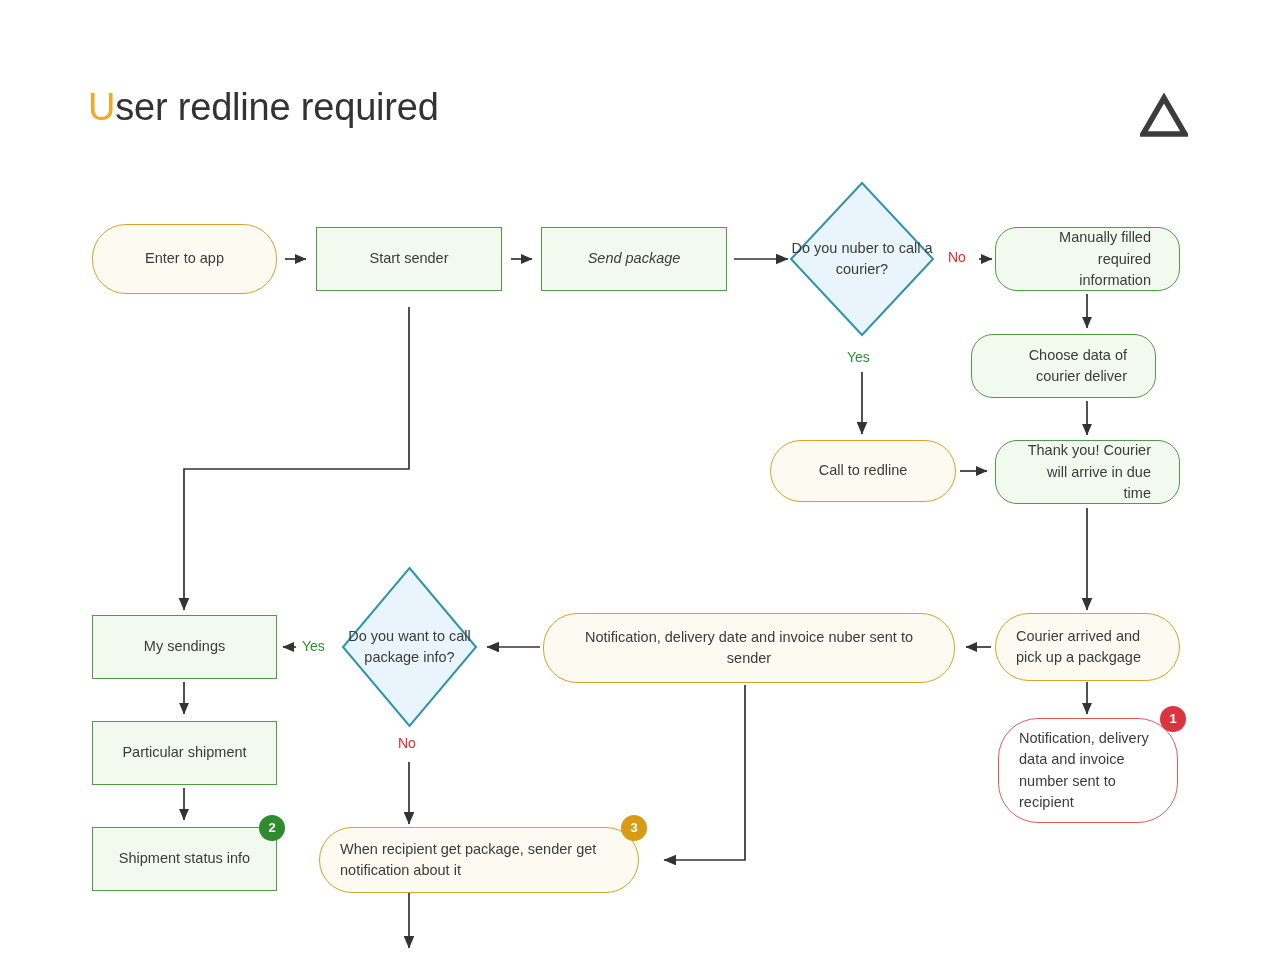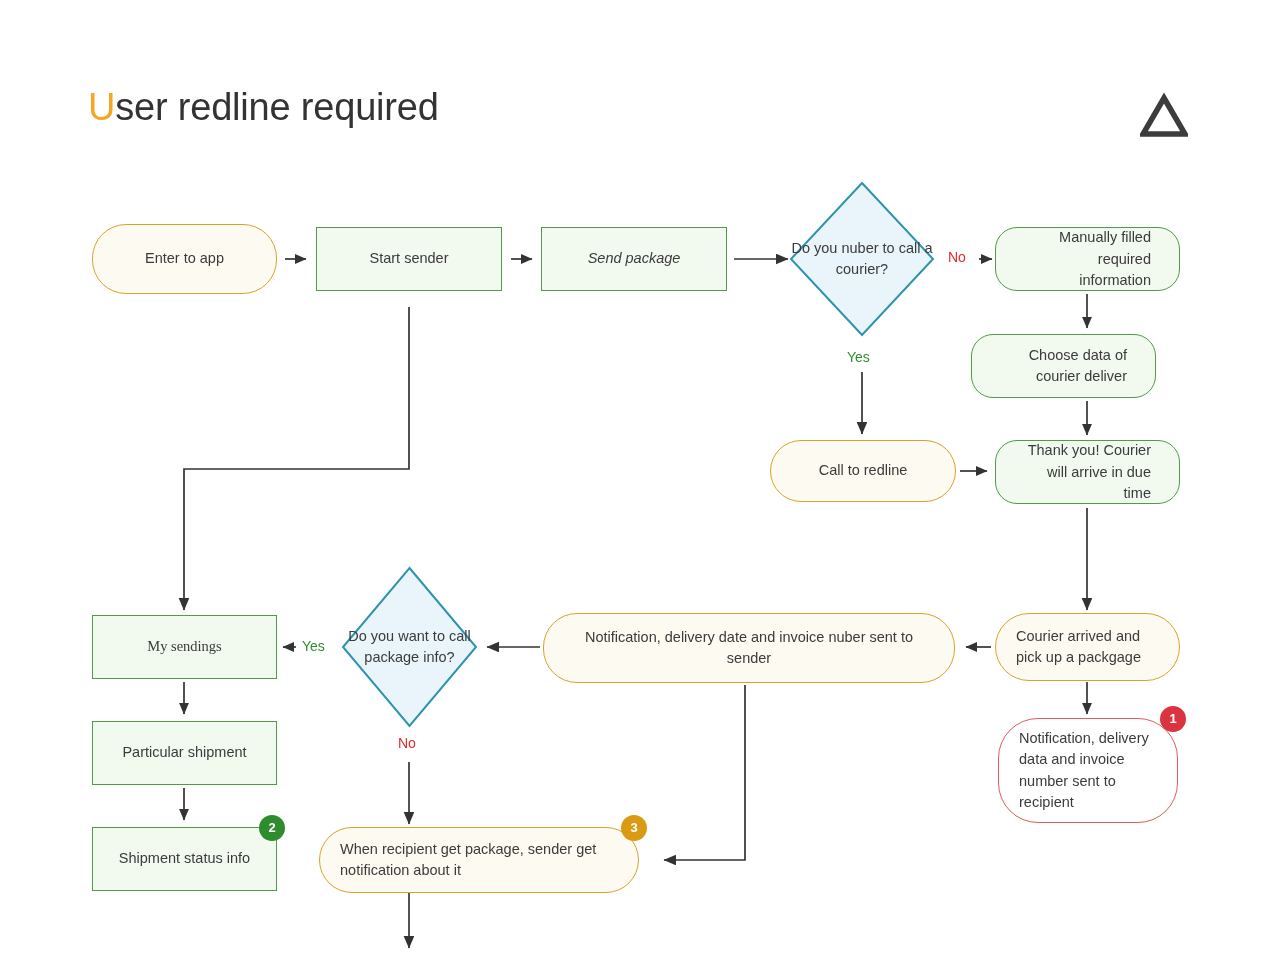--- a/index.html
+++ b/index.html
@@ -242,21 +242,21 @@
     <span class="node-label">Notification, delivery date and invoice nuber sent to sender</span>
   </div>
 
   <div class="node decision" style="left:341px; top:566px; width:137px; height:162px;">
     <svg class="diamond-shape" viewBox="0 0 137 162" preserveAspectRatio="none" xmlns="http://www.w3.org/2000/svg">
       <path d="M68.5 2 L135 81 L68.5 160 L2 81 Z" fill="#eaf5fb" stroke="#2e93ad" stroke-width="2"></path>
     </svg>
     <span class="node-label">Do you want to call package info?</span>
   </div>
 
-  <div class="node process center" style="left:92px; top:615px; width:185px; height:64px;font-family:Liberation Serif, serif;">
+  <div class="node process center" style="left:92px; top:615px; width:185px; height:64px;">
     <span class="node-label">My sendings</span>
   </div>
 
   <div class="node process center" style="left:92px; top:721px; width:185px; height:64px;align-items:center;">
     <span class="node-label">Particular shipment</span>
   </div>
 
   <div class="node process center" style="left:92px; top:827px; width:185px; height:64px;">
     <span class="node-label">Shipment status info</span>
     <span class="badge" style="background:#2E8B2E; right:-9px; top:-13px;">2</span>

